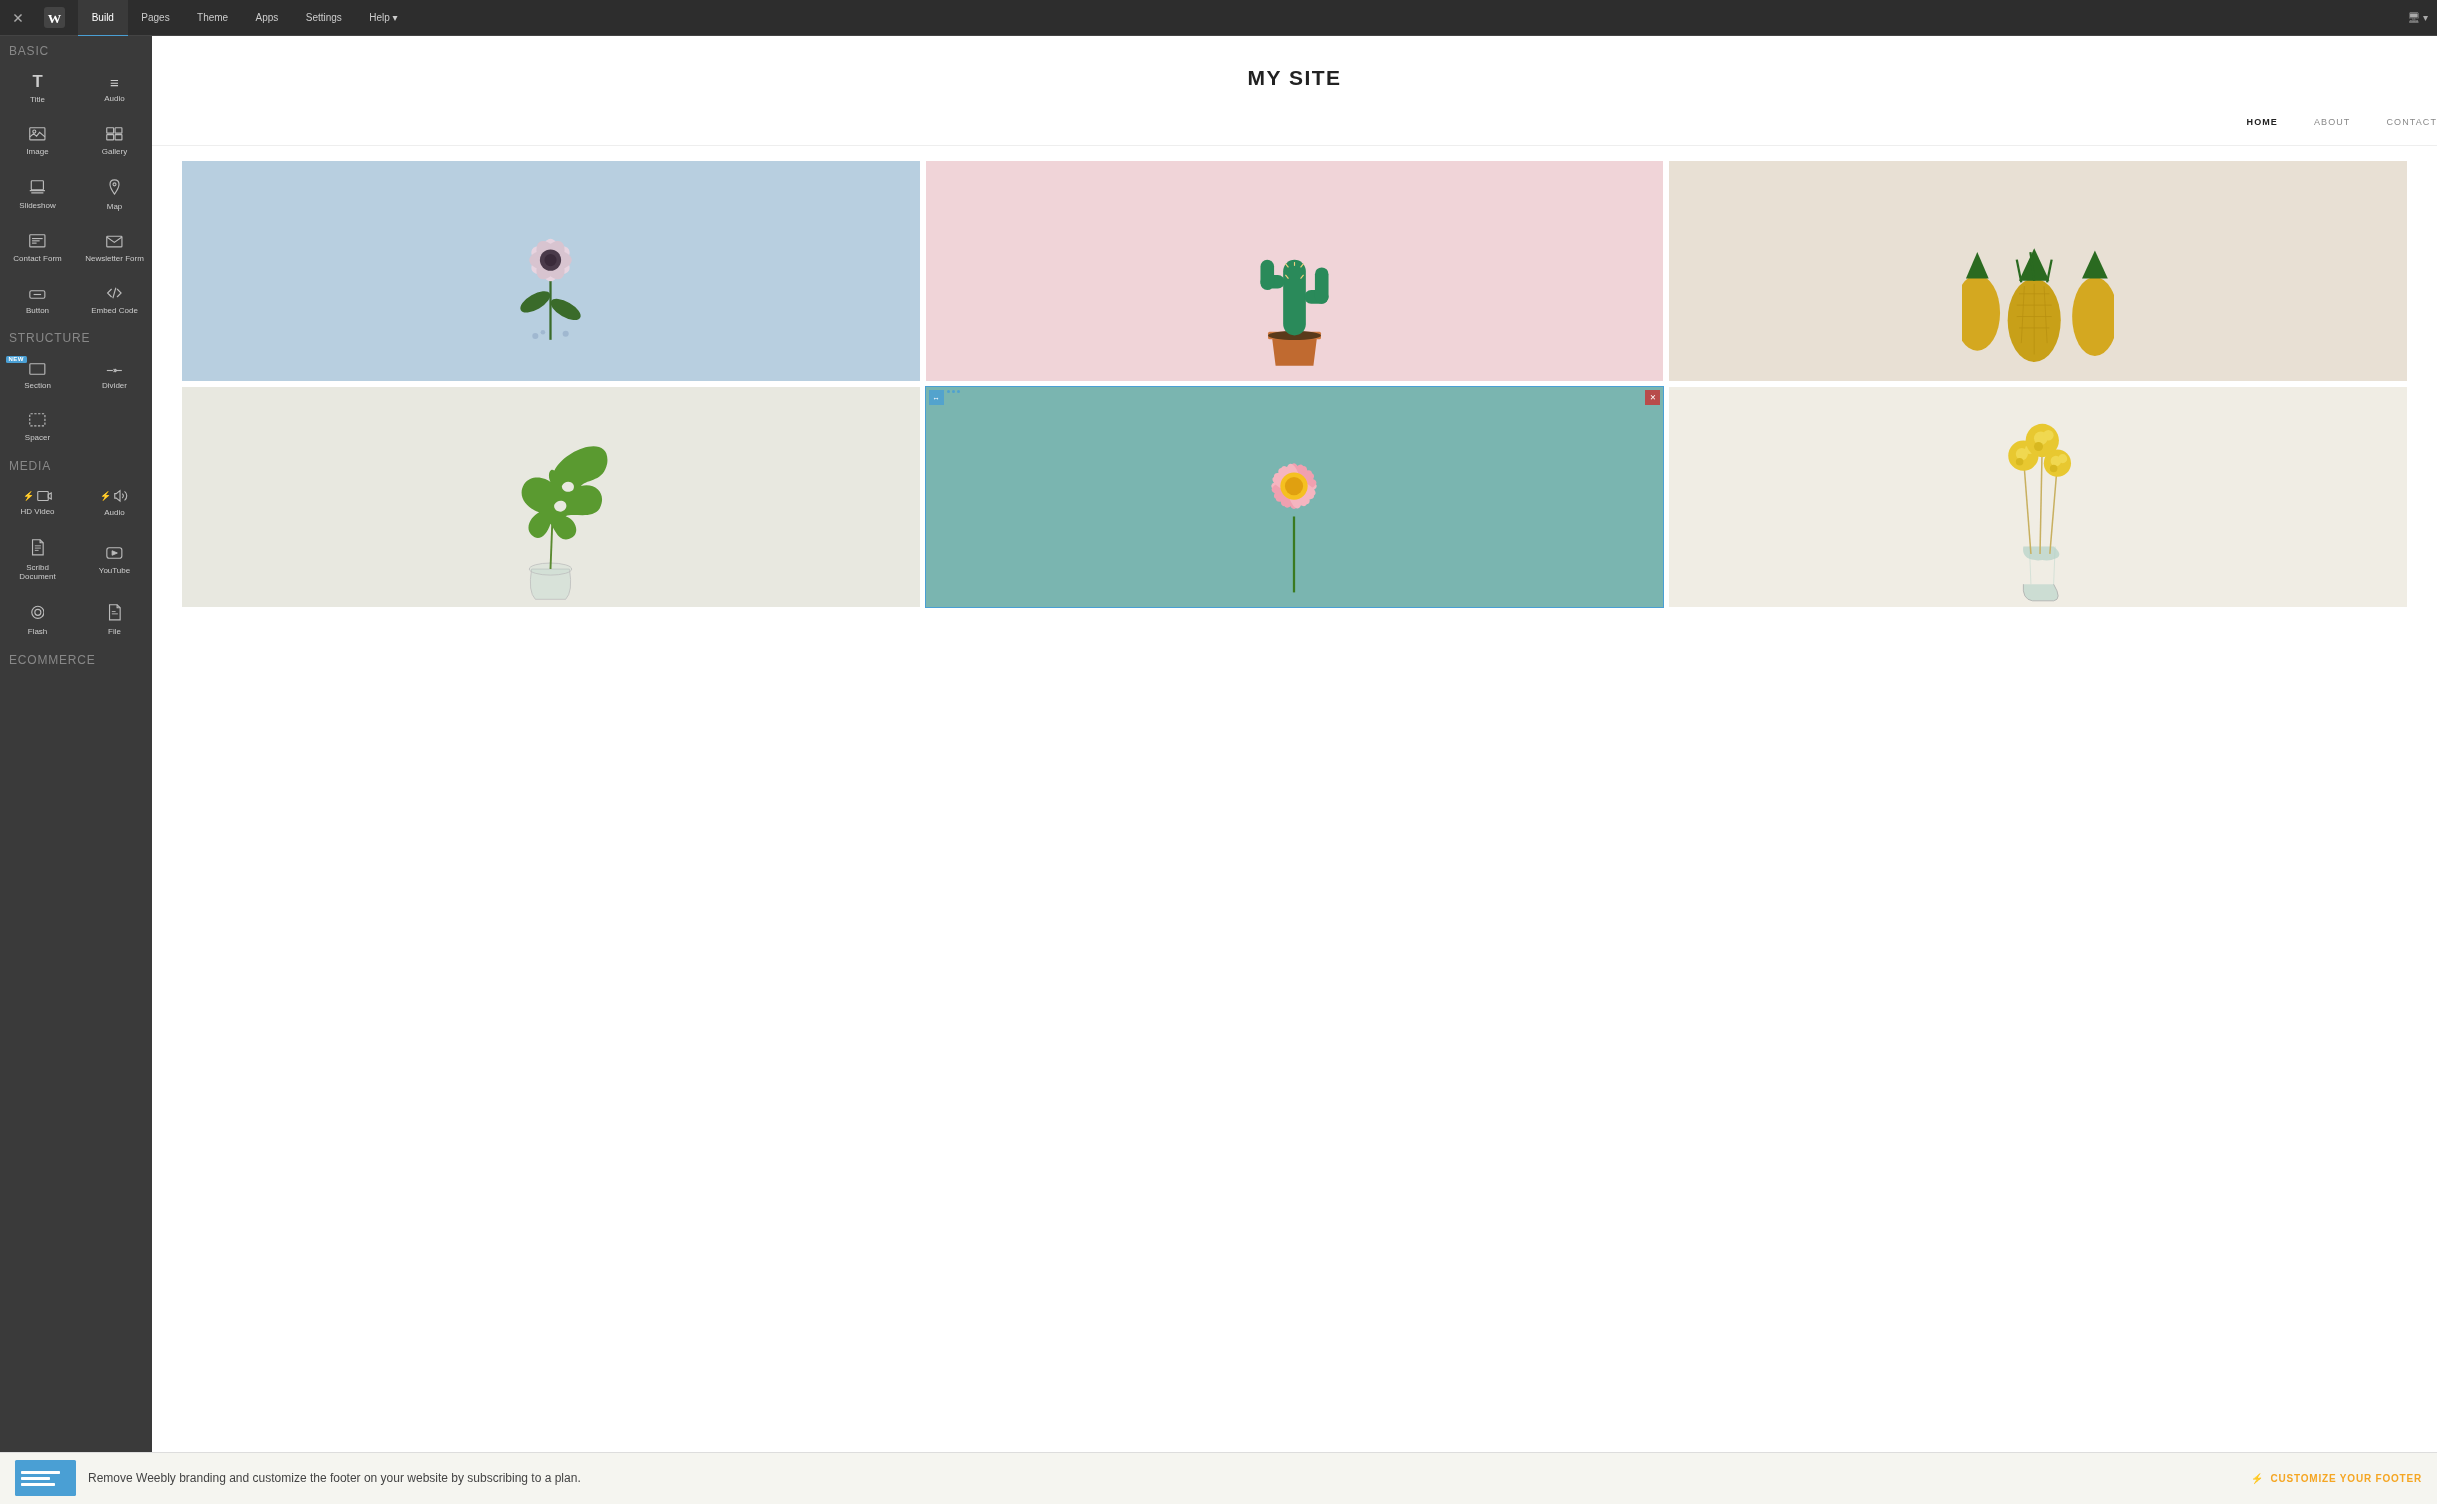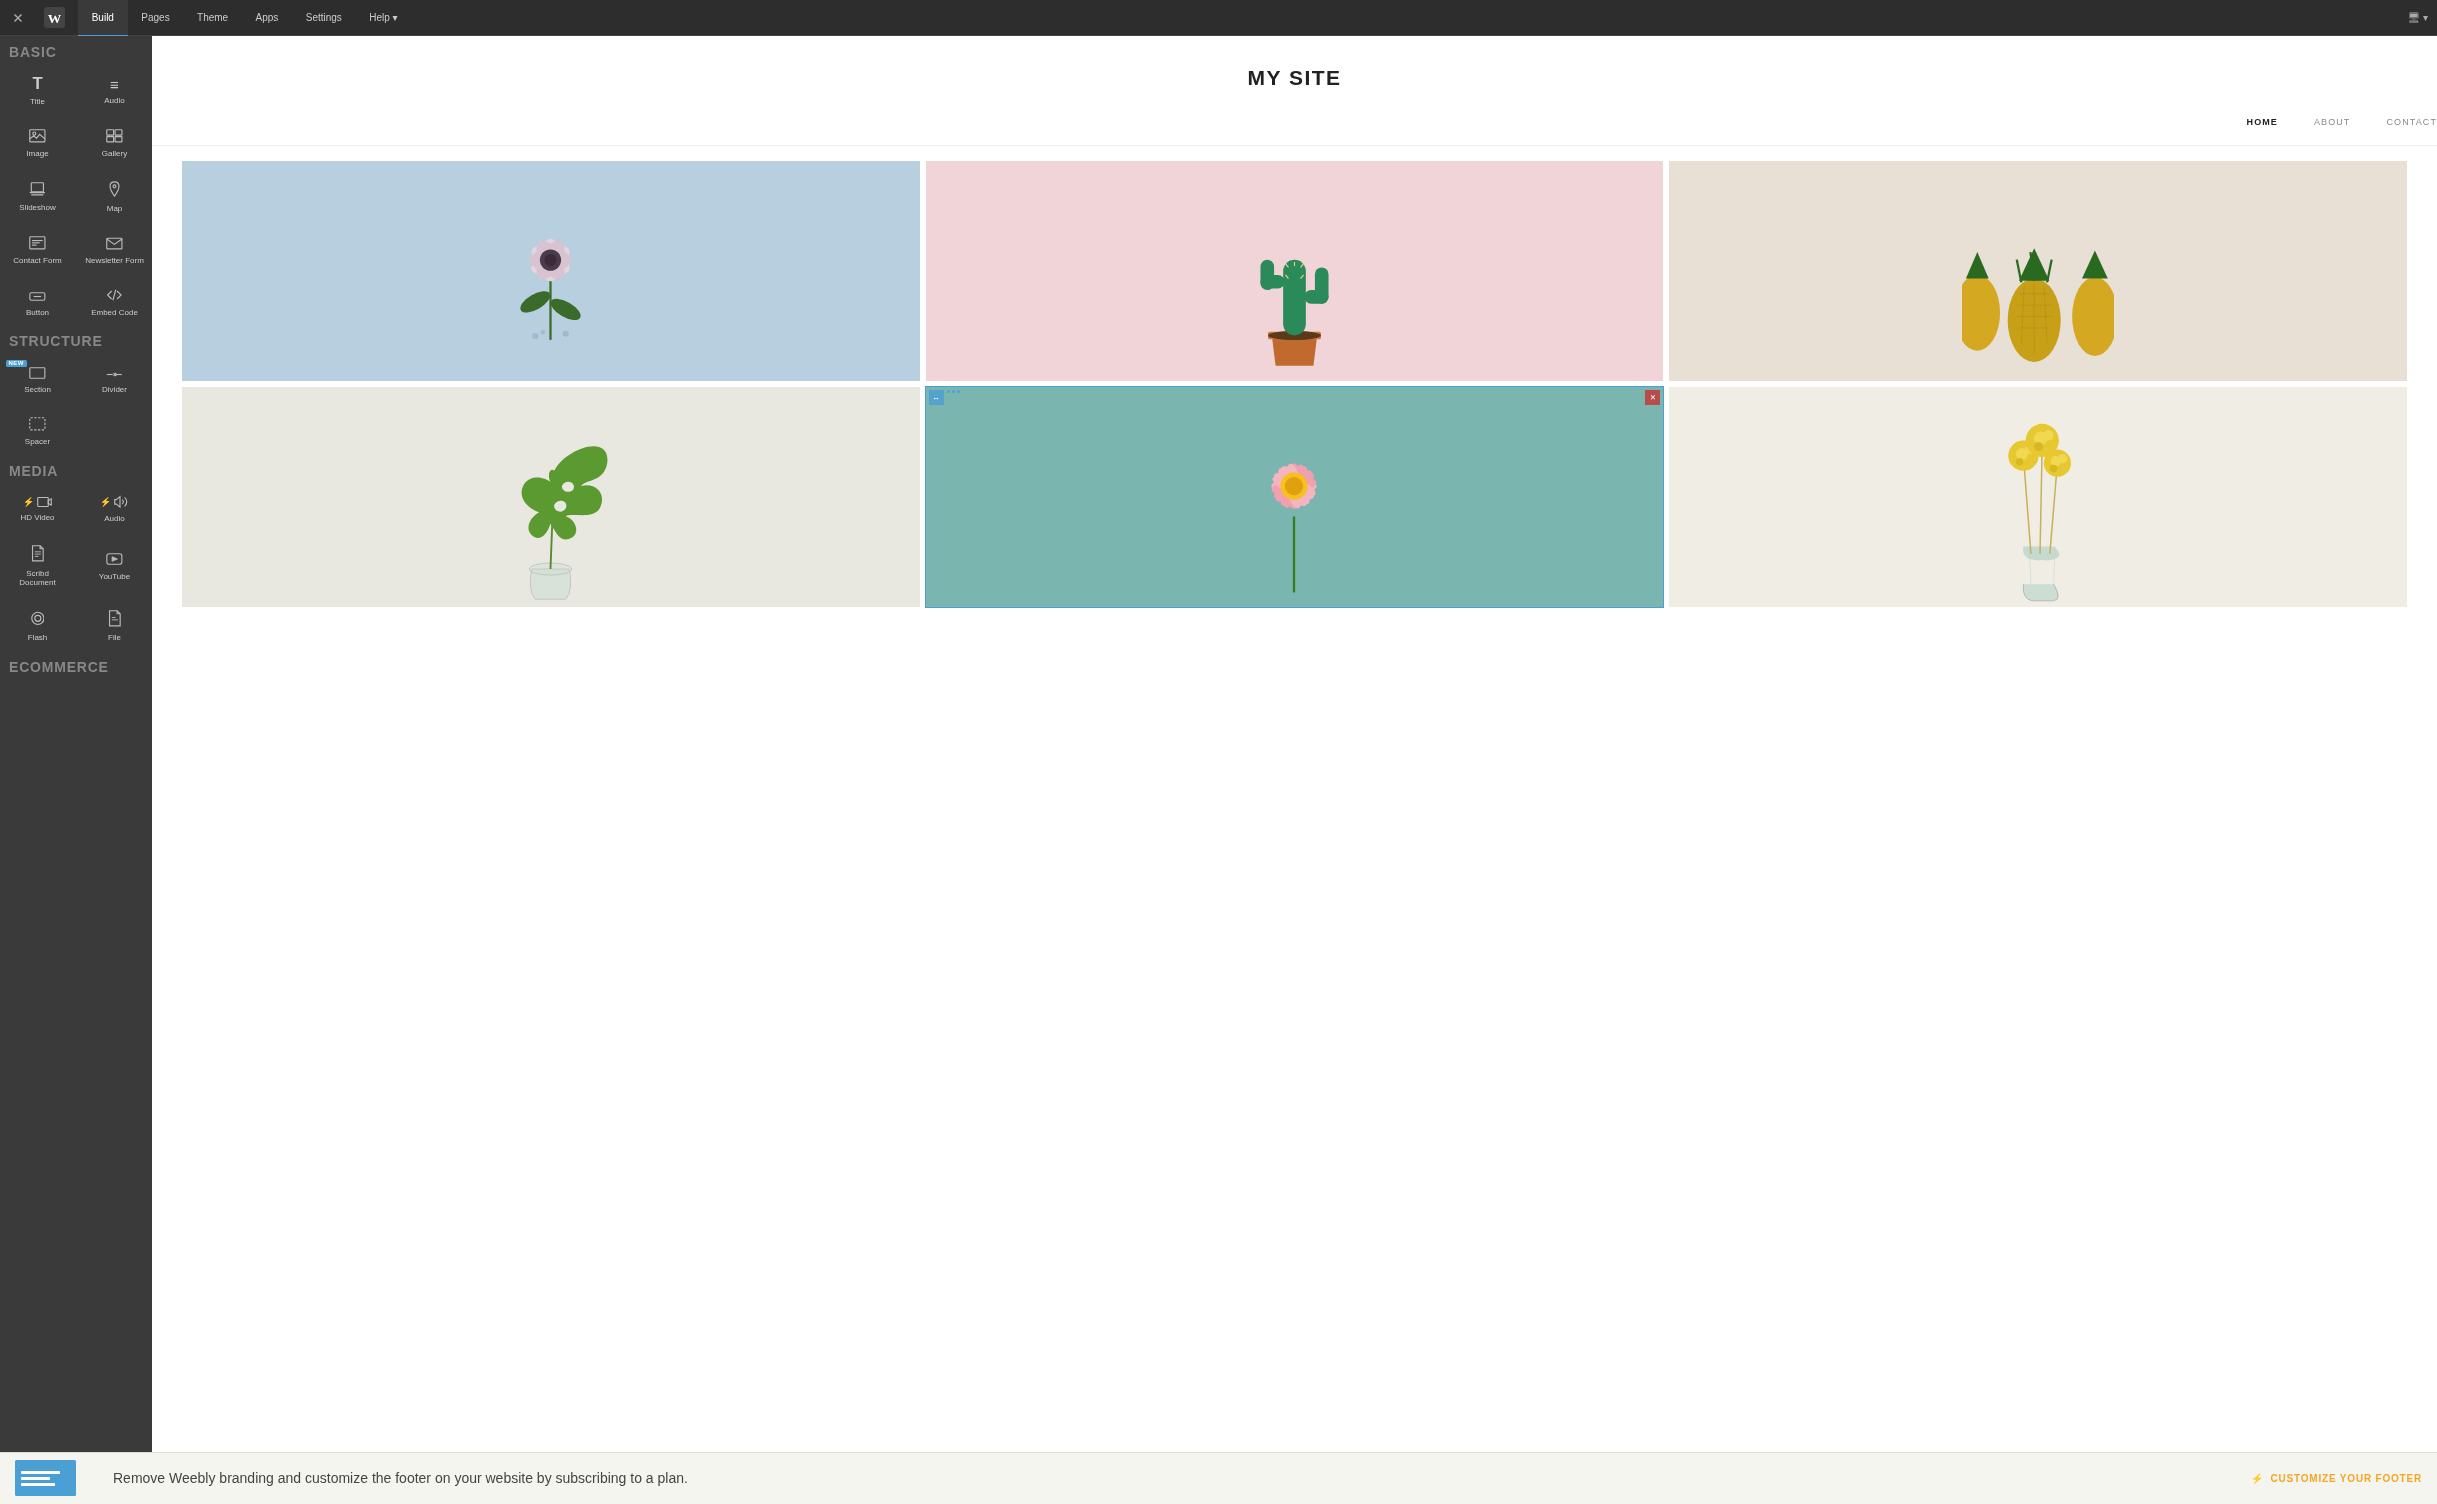--- a/index.html
+++ b/index.html
@@ -39,22 +39,22 @@
     .main-area {
       display: flex; flex: 1; overflow: hidden;
     }
 
     
     .sidebar {
       width: 152px; background: #3a3a3a; flex-shrink: 0;
       overflow-y: auto; overflow-x: hidden;
     }
     .sidebar-section-label {
-      font-size: 14px; color: #888; letter-spacing: 0.8px; padding: 7.6px 9px 4.6px;
-      font-weight: 700; text-transform: uppercase;
+      font-size: 12px; color: #888; letter-spacing: 0.8px; padding: 7.6px 9px 4.6px;
+      font-weight: 400; text-transform: uppercase;
     }
     .sidebar-grid {
       display: grid; grid-template-columns: 1fr 1fr; gap: 2px;
     }
     .sidebar-item {
       display: flex; flex-direction: column; align-items: center; justify-content: center;
       padding: 10.6px 6px 7.6px; cursor: pointer; color: #ccc; font-size: 8.3px;
       border: 0.8px solid transparent; gap: 4.6px; position: relative;
     }
     .sidebar-item .icon { font-size: 15px; line-height: 1; }
@@ -133,21 +133,21 @@
       display: flex; align-items: center; padding: 7.6px 15px; gap: 12px; flex-shrink: 0;
     }
     .footer-preview-img {
       width: 61px; height: 36px; background: #4a9fd4; flex-shrink: 0; border-radius: 1.5px;
       display: flex; align-items: center; justify-content: center; overflow: hidden;
     }
     .footer-preview-lines {
       width: 100%; display: flex; flex-direction: column; gap: 3px; padding: 6px;
     }
     .footer-line { height: 3px; background: white; border-radius: 0.8px; }
-    .footer-text { font-size: 14px; color: #444; flex: 1; margin-left: 25px; }
+    .footer-text { font-size: 12px; color: #444; flex: 1; }
     .footer-cta {
       display: flex; align-items: center; gap: 6px; color: #f5a623;
       font-size: 10px; font-weight: 700; letter-spacing: 0.8px; cursor: pointer;
       text-transform: uppercase;
     }
 
     
     .sidebar::-webkit-scrollbar { width: 3px; }
     .sidebar::-webkit-scrollbar-track { background: #3a3a3a; }
     .sidebar::-webkit-scrollbar-thumb { background: #555; }

